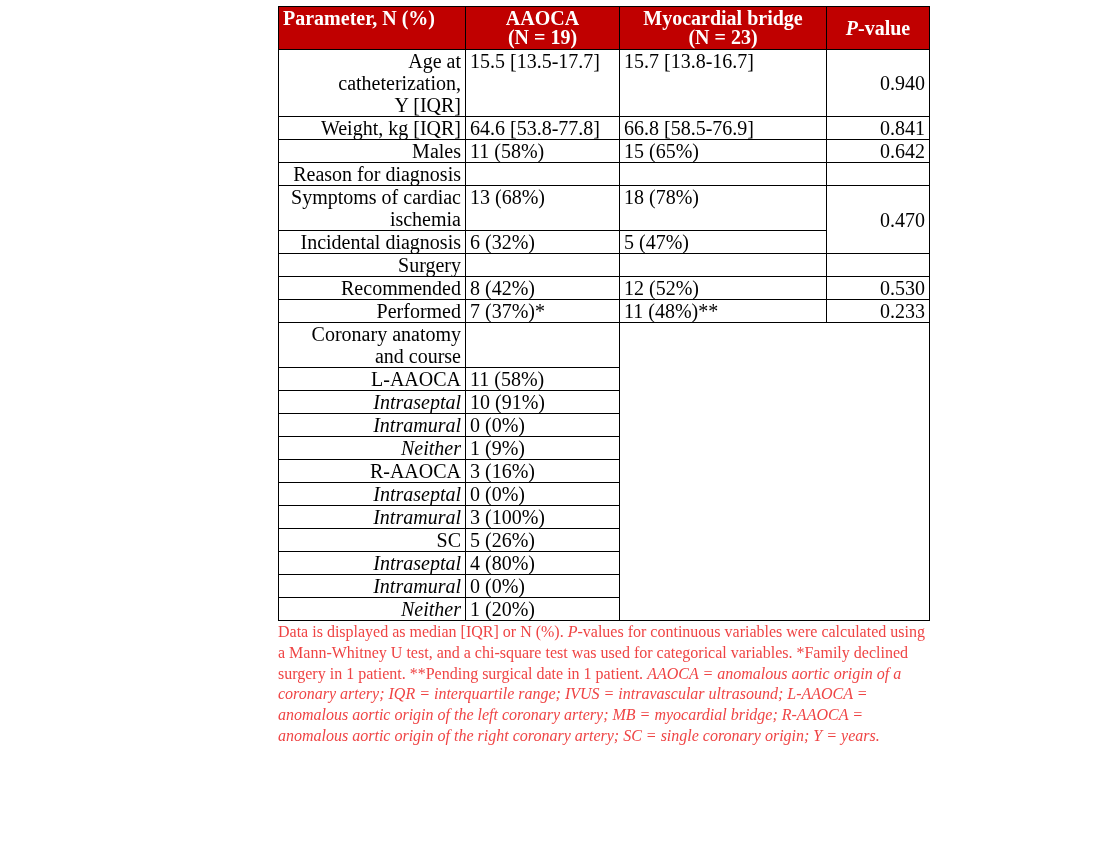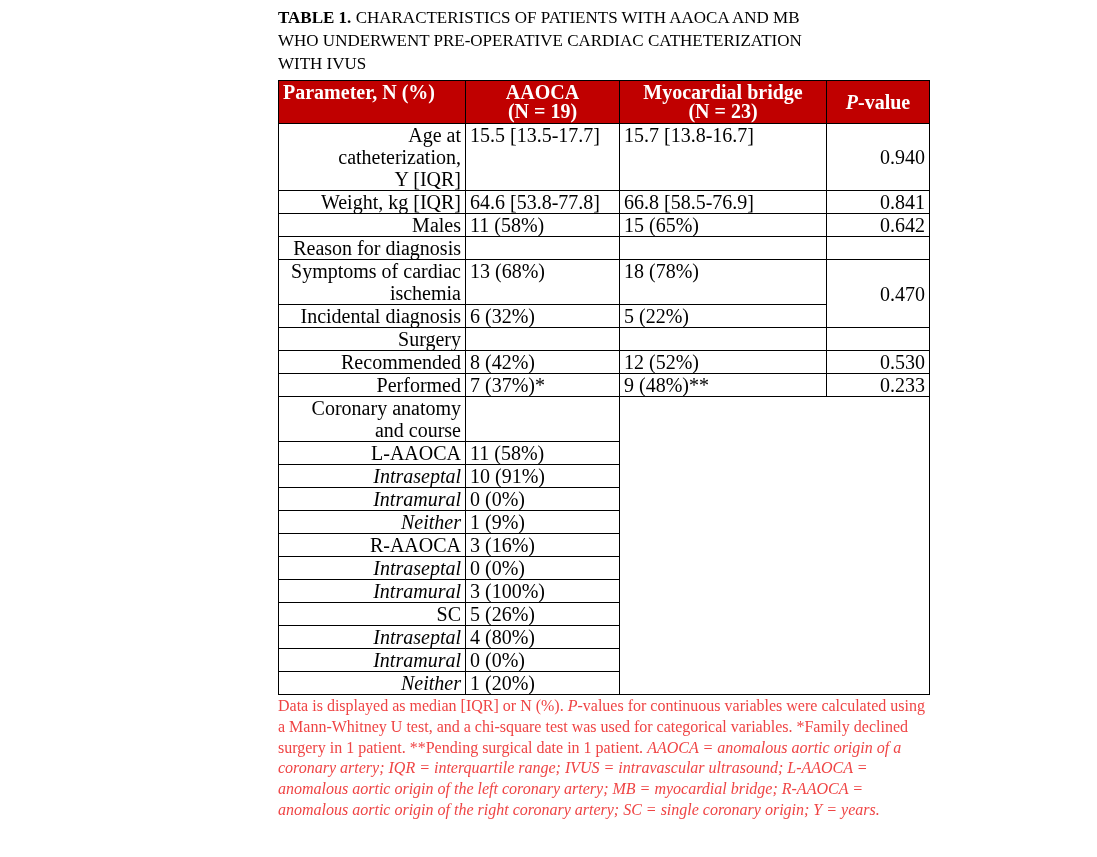--- a/index.html
+++ b/index.html
@@ -92,23 +92,20 @@
     line-height: 20.8px;
     width: 651px;
     color: #ef4444;
   }
 </style>
 </head>
 <body>
 
 <div class="content">
 
-  <p class="title"><span class="b">TABLE 1.</span> <span>CHARACTERISTICS OF PATIENTS WITH AAOCA AND MB
-WHO UNDERWENT PRE-OPERATIVE CARDIAC CATHETERIZATION
-WITH IVUS</span></p>
 
   <table class="char-table">
     <colgroup>
       <col class="c1">
         <col class="c2">
         <col class="c3">
         <col class="c4">
     </colgroup>
     <thead>
       <tr>
@@ -150,38 +147,38 @@
         <tr>
           <td class="label indent0">Symptoms of cardiac
 ischemia</td>
           <td class="val">13 (68%)</td>
           <td class="val">18 (78%)</td>
           <td class="pv" rowspan="2">0.470</td>
         </tr>
         <tr>
           <td class="label indent0">Incidental diagnosis</td>
           <td class="val">6 (32%)</td>
-          <td class="val">5 (22%)</td>
+          <td class="val">5 (47%)</td>
         </tr>
         <tr>
           <td class="label indent0">Surgery</td>
           <td class="val"></td>
           <td class="val"></td>
           <td class="pv"></td>
         </tr>
         <tr>
           <td class="label indent0">Recommended</td>
           <td class="val">8 (42%)</td>
           <td class="val">12 (52%)</td>
           <td class="pv">0.530</td>
         </tr>
         <tr>
           <td class="label indent0">Performed</td>
           <td class="val">7 (37%)*</td>
-          <td class="val">9 (48%)**</td>
+          <td class="val">11 (48%)**</td>
           <td class="pv">0.233</td>
         </tr>
         <tr>
           <td class="label indent0">Coronary anatomy
 and course</td>
           <td class="val"></td>
           <td class="blank-merged" colspan="2" rowspan="12"></td>
         </tr>
         <tr>
           <td class="label indent1">L-AAOCA</td>

